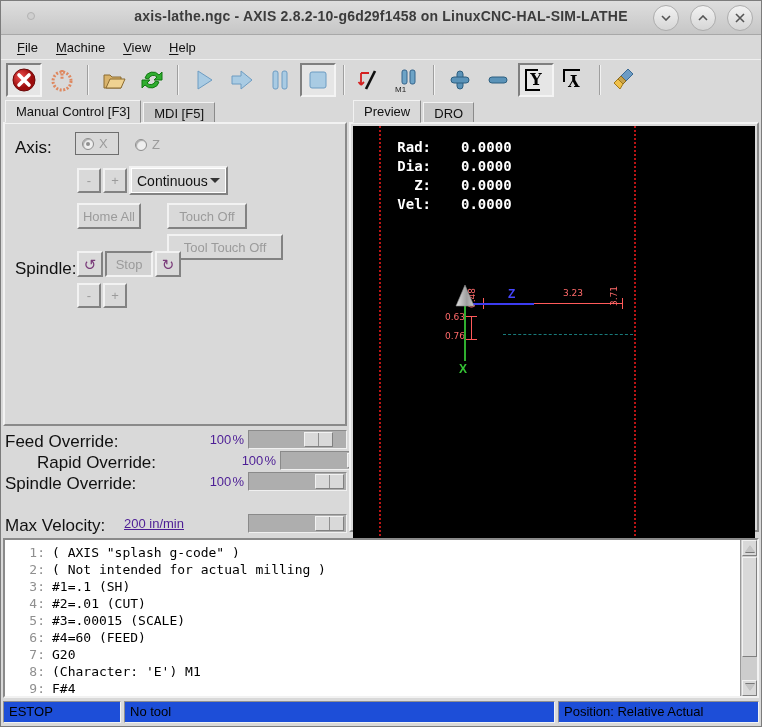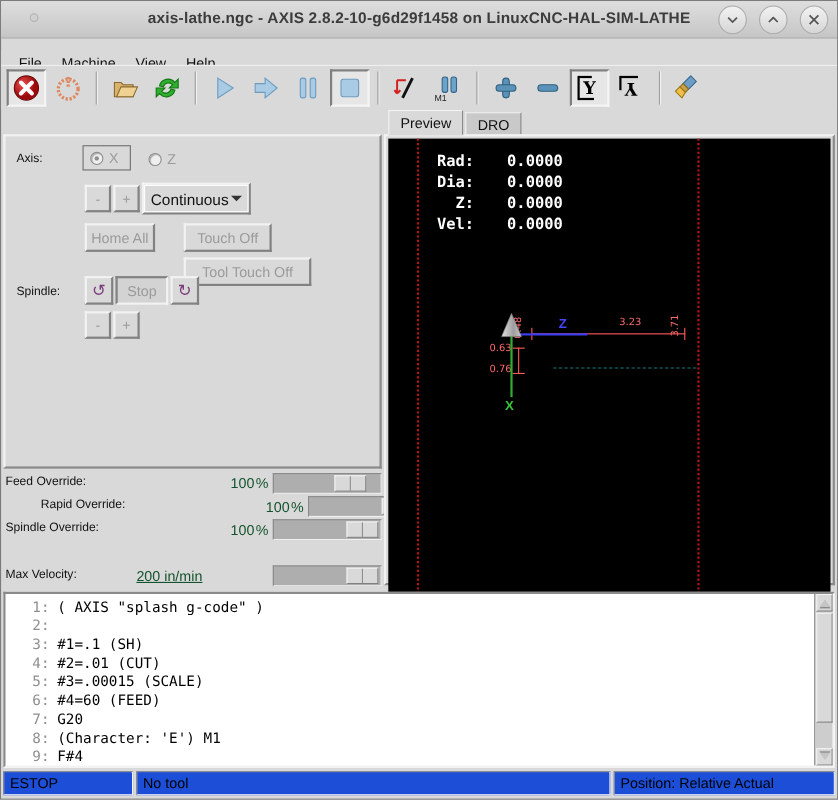--- a/index.html
+++ b/index.html
@@ -25,21 +25,21 @@
   }
   .winbtns { position:absolute; right:8px; top:4px; display:flex; gap:11px; }
   .winbtn {
     width:26px; height:26px; border-radius:50%;
     background:linear-gradient(#f2f2f2,#d6d6d6);
     border:1px solid #adadad; display:flex; align-items:center; justify-content:center;
   }
   .winbtn svg { display:block; }
   
   .menubar {
-    position:absolute; top:45px; left:0; right:0; height:23px;
+    position:absolute; top:35px; left:0; right:0; height:23px;
     background:#d9d9d9; display:flex; align-items:center; padding-left:8px; gap:2px;
   }
   .menu-item { font-size:13px; color:#111; padding:3px 8px; }
   .menu-item u { text-decoration:underline; text-underline-offset:2px; }
   
   .toolbar {
     position:absolute; top:58px; left:0; right:0; height:40px;
     background:#d9d9d9; border-top:1px solid #efefef;
     display:flex; align-items:center; padding-left:5px; gap:2px;
   }
@@ -70,21 +70,21 @@
     background:#c9c9c9;
     border:1px solid; border-color:#f2f2f2 #8a8a8a #c9c9c9 #f2f2f2;
     margin-right:2px; height:21px;
   }
   .tab.active { background:#d9d9d9; height:23px; border-bottom-color:#d9d9d9; position:relative; z-index:3; }
   .nbframe {
     position:absolute; background:#d9d9d9;
     border:2px solid; border-color:#f2f2f2 #8a8a8a #8a8a8a #f2f2f2;
   }
   
-  .lbl { font-size:11px; color:#111; }
+  .lbl { font-size:17px; color:#111; }
   .dis { color:#9b9b9b !important; }
   .btn {
     font-size:13px; color:#111; background:#d9d9d9; text-align:center;
     border:2px solid; border-color:#f2f2f2 #828282 #828282 #f2f2f2;
     display:flex; align-items:center; justify-content:center;
   }
   .btn.sunken { border-color:#828282 #f2f2f2 #f2f2f2 #828282; background:#d3d3d3; }
   .radio { display:inline-flex; align-items:center; gap:5px; font-size:13px; }
   .radio .circ {
     width:12px; height:12px; border-radius:50%; background:#efefef;
@@ -100,21 +100,21 @@
     background:#d9d9d9; border:2px solid; border-color:#f2f2f2 #828282 #828282 #f2f2f2;
     outline:1px solid #fff; outline-offset:-3px;
     display:flex; align-items:center; font-size:14px; color:#111; padding:0 6px;
   }
   .combo .arrow { margin-left:auto; width:0; height:0; border:5px solid transparent;
     border-top-color:#333; margin-top:5px; }
   .spindle-glyph { font-size:15px; color:#7a3b7a; line-height:1; }
   
   .sl-row { position:absolute; left:0; width:347px; height:21px; }
   .sl-row .lbl { position:absolute; left:4px; top:3px; }
-  .sl-row .val { position:absolute; top:3px; font-size:13px; color:#14532d; }
+  .sl-row .val { position:absolute; top:3px; font-size:13px; color:#4c1d95; }
   .val.pct { right:104px; text-align:right; }
   .trough {
     position:absolute; top:1px; height:19px; background:#aeaeae;
     border:1px solid; border-color:#8a8a8a #f0f0f0 #f0f0f0 #8a8a8a;
   }
   .handle {
     position:absolute; top:1px; bottom:1px; width:29px; background:#d9d9d9;
     border:1px solid; border-color:#f2f2f2 #808080 #808080 #f2f2f2;
   }
   .handle::after { content:""; position:absolute; left:13px; top:0; bottom:0; width:1px; background:#8f8f8f; }
@@ -297,20 +297,24 @@
     <div class="tsep"></div>
     <div class="tbtn flat">
       <svg width="26" height="26">
         <path d="M15 2 L20 7 L13 14 L8 9 Z" fill="#6d9cc4" stroke="#3a6a94"></path>
         <path d="M8 9 L13 14 L10 17 L5 12 Z" fill="#c8a24a" stroke="#8a6a20"></path>
         <path d="M5 12 L10 17 L7 22 L1 16 Z" fill="#f0c04a" stroke="#a07818"></path>
       </svg>
     </div>
   </div>
 
+  <div class="tabrow" style="top:99px; left:4px;">
+    <div class="tab active">Manual Control [F3]</div>
+    <div class="tab">MDI [F5]</div>
+  </div>
   <div class="nbframe" style="top:121px; left:2px; width:344px; height:304px;">
 
     <span class="lbl" style="position:absolute; left:10px; top:14px;">Axis:</span>
     <span class="focusbox" style="position:absolute; left:70px; top:8px;">
       <span class="radio dis">
         <span class="circ sel"></span>
         <span class="dis">X</span>
       </span>
     </span>
     <span class="radio dis" style="position:absolute; left:130px; top:13px;">
@@ -438,20 +442,21 @@
   </div>
 
   <div class="gcode" style="top:537px; left:2px; width:756px; height:160px;">
     <div style="padding-top:4px;">
       <div class="gline">
           <span class="gnum">1:</span>
           <span class="gtext">( AXIS "splash g-code" )</span>
         </div>
       <div class="gline">
           <span class="gnum">2:</span>
+          <span class="gtext">( Not intended for actual milling )</span>
         </div>
       <div class="gline">
           <span class="gnum">3:</span>
           <span class="gtext">#1=.1 (SH)</span>
         </div>
       <div class="gline">
           <span class="gnum">4:</span>
           <span class="gtext">#2=.01 (CUT)</span>
         </div>
       <div class="gline">

